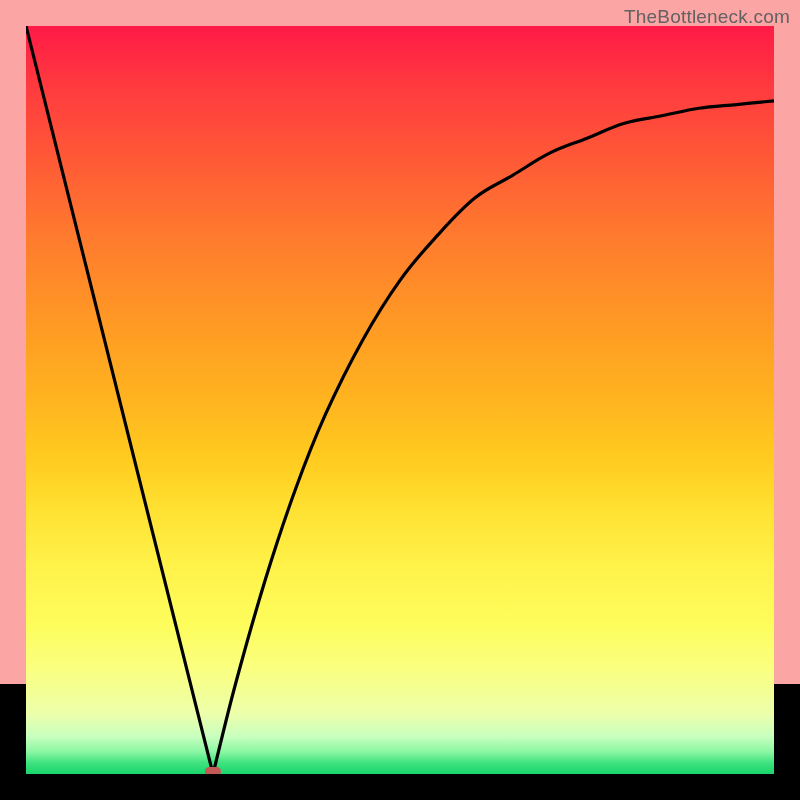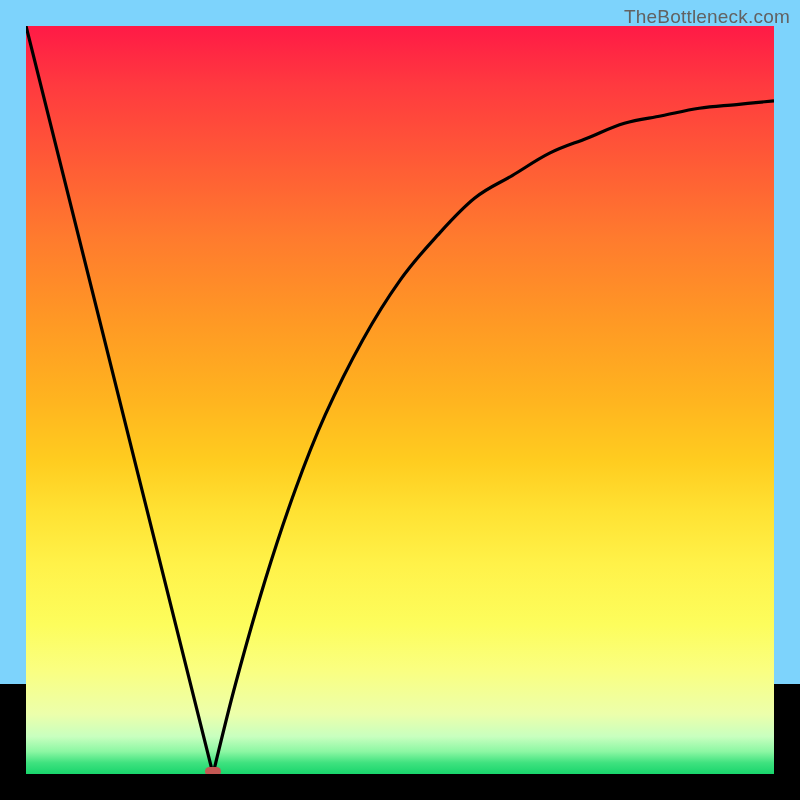--- a/index.html
+++ b/index.html
@@ -8,21 +8,21 @@
     width: 800px;
     height: 800px;
     background: #000;
     font-family: Arial, Helvetica, sans-serif;
     overflow: hidden;
   }
   .frame {
     position: relative;
     width: 800px;
     height: 684px;
-    background: #7dd3fc;
+    background: #fca5a5;
     text-align: center;
   }
   .plot {
     position: absolute;
     left: 26px;
     top: 26px;
     width: 748px;
     height: 748px;
     overflow: hidden;
   }

